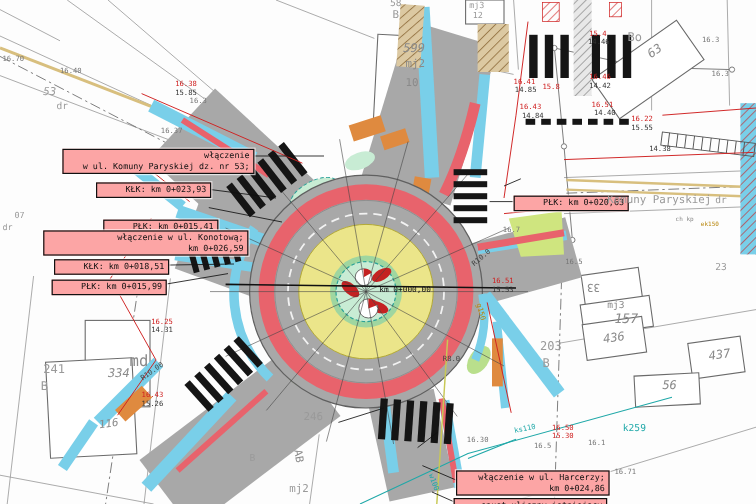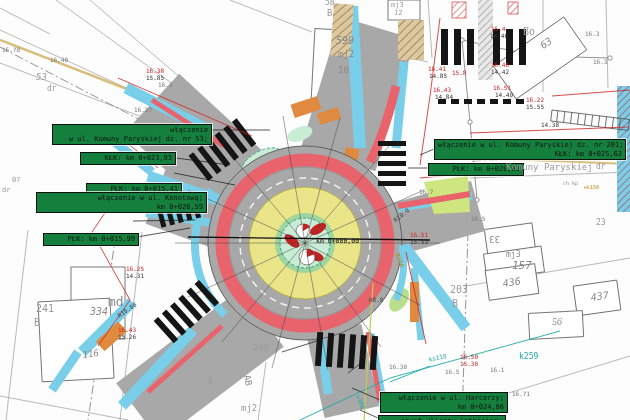--- a/index.html
+++ b/index.html
@@ -1,20 +1,20 @@
 <!DOCTYPE html>
 <html style="--asphalt: #a8a8a8; --red_band: #e8636c; --apron_yellow: #ebe58a; --island_green: #b9df8c; --island_mint: #c8ecd4; --sidewalk_cyan: #79cfe9; --paving_orange: #df8a3f; --utility_red: #cf2020; --utility_teal: #1fa8a8; --cadastral_gray: #999999; --tan_edge: #d8bf7e;"><head>
 <meta charset="utf-8">
 <style>
   html,body{margin:0;padding:0;background:#fff;}
   #plan{position:relative;width:630px;height:420px;overflow:hidden;background:#fdfdfd;
         font-family:"DejaVu Sans Mono","Liberation Mono",monospace;}
   #plan svg{position:absolute;left:0;top:0;}
   #labels{position:absolute;left:0;top:0;width:630px;height:420px;pointer-events:none;}
-  .callout{position:absolute;background:#15803d;border:1px solid #111;color:#111;
+  .callout{position:absolute;background:#fca5a5;border:1px solid #111;color:#111;
            font-size:7px;line-height:8.5px;padding:1px 3px;text-align:right;white-space:nowrap;
            box-shadow:0 0 0 1px rgba(255,255,255,.7);}
   .map-label{position:absolute;white-space:nowrap;transform-origin:0 0;color:#444;}
   .italic{font-style:italic;}
 </style>
 </head>
 <body>
 
 <div id="plan">
 <svg width="630" height="420" viewBox="0 0 630 420">
@@ -274,26 +274,25 @@
       <div class="callout" style="left: 80px; top: 152px; width: 88px;">
         <div>KŁK: km 0+023,93</div>
       </div>
       <div class="callout" style="left: 86px; top: 168px; width: 88px; margin-top: 15px;">
         <div>PŁK: km 0+015,41</div>
       </div>
       <div class="callout" style="left: 36px; top: 192px; width: 118px; padding-left: 48px;">
         <div>włączenie w ul. Konotową;</div>
         <div>km 0+026,59</div>
       </div>
+      <div class="callout" style="left: 45px; top: 216px; width: 88px;">
+        <div>KŁK: km 0+018,51</div>
+      </div>
       <div class="callout" style="left: 43px; top: 233px; width: 88px;">
         <div>PŁK: km 0+015,99</div>
-      </div>
-      <div class="callout" style="left: 434px; top: 139px; width: 184px;">
-        <div>włączenie w ul. Komuny Paryskiej dz. nr 201;</div>
-        <div>KŁK: km 0+025,62</div>
       </div>
       <div class="callout" style="left: 428px; top: 163px; width: 88px;">
         <div>PŁK: km 0+020,63</div>
       </div>
       <div class="callout" style="left: 380px; top: 392px; width: 120px;">
         <div>włączenie w ul. Harcerzy;</div>
         <div>km 0+024,86</div>
       </div>
       <div class="callout" style="left: 378px; top: 415px; width: 120px;">
         <div>spust uliczny istniejący</div>
@@ -317,21 +316,21 @@
       <span class="map-label" style="left: 523px; top: 26px; font-size: 10px; color: rgb(154, 154, 154);">Bo</span>
       <span class="map-label italic" style="left: 538px; top: 42px; font-size: 10px; color: rgb(138, 138, 138); transform: rotate(-35deg);">63</span>
       <span class="map-label" style="left: 585px; top: 30px; font-size: 6px; color: rgb(119, 119, 119);">16.3</span>
       <span class="map-label" style="left: 593px; top: 58px; font-size: 6px; color: rgb(119, 119, 119);">16.3</span>
       <span class="map-label" style="left: 596px; top: 218px; font-size: 8px; color: rgb(154, 154, 154);">23</span>
       <span class="map-label" style="left: 500px; top: 244px; font-size: 9px; color: rgb(138, 138, 138); transform: rotate(180deg);">33</span>
       <span class="map-label" style="left: 506px; top: 250px; font-size: 8px; color: rgb(138, 138, 138);">mj3</span>
       <span class="map-label italic" style="left: 512px; top: 259px; font-size: 11px; color: rgb(138, 138, 138);">157</span>
       <span class="map-label italic" style="left: 502px; top: 278px; font-size: 10px; color: rgb(138, 138, 138); transform: rotate(-8deg);">436</span>
       <span class="map-label italic" style="left: 590px; top: 292px; font-size: 10px; color: rgb(138, 138, 138); transform: rotate(-8deg);">437</span>
-      <span class="map-label italic" style="left: 552px; top: 316px; font-size: 10px; color: rgb(138, 138, 138); font-family: Liberation Serif, serif;">56</span>
+      <span class="map-label italic" style="left: 552px; top: 316px; font-size: 10px; color: rgb(138, 138, 138);">56</span>
       <span class="map-label" style="left: 450px; top: 284px; font-size: 10px; color: rgb(154, 154, 154);">203</span>
       <span class="map-label" style="left: 452px; top: 298px; font-size: 10px; color: rgb(154, 154, 154);">B</span>
       <span class="map-label" style="left: 36px; top: 303px; font-size: 10px; color: rgb(154, 154, 154);">241</span>
       <span class="map-label" style="left: 34px; top: 317px; font-size: 10px; color: rgb(154, 154, 154);">B</span>
       <span class="map-label" style="left: 108px; top: 294px; font-size: 13px; color: rgb(138, 138, 138); text-align: center;">md</span>
       <span class="map-label italic" style="left: 90px; top: 306px; font-size: 10px; color: rgb(138, 138, 138);">334</span>
       <span class="map-label italic" style="left: 82px; top: 350px; font-size: 9px; color: rgb(138, 138, 138); transform: rotate(-8deg);">116</span>
       <span class="map-label" style="left: 253px; top: 343px; font-size: 9px; color: rgb(154, 154, 154);">246</span>
       <span class="map-label" style="left: 208px; top: 377px; font-size: 8px; color: rgb(154, 154, 154);">B</span>
       <span class="map-label" style="left: 241px; top: 403px; font-size: 9px; color: rgb(154, 154, 154);">mj2</span>

